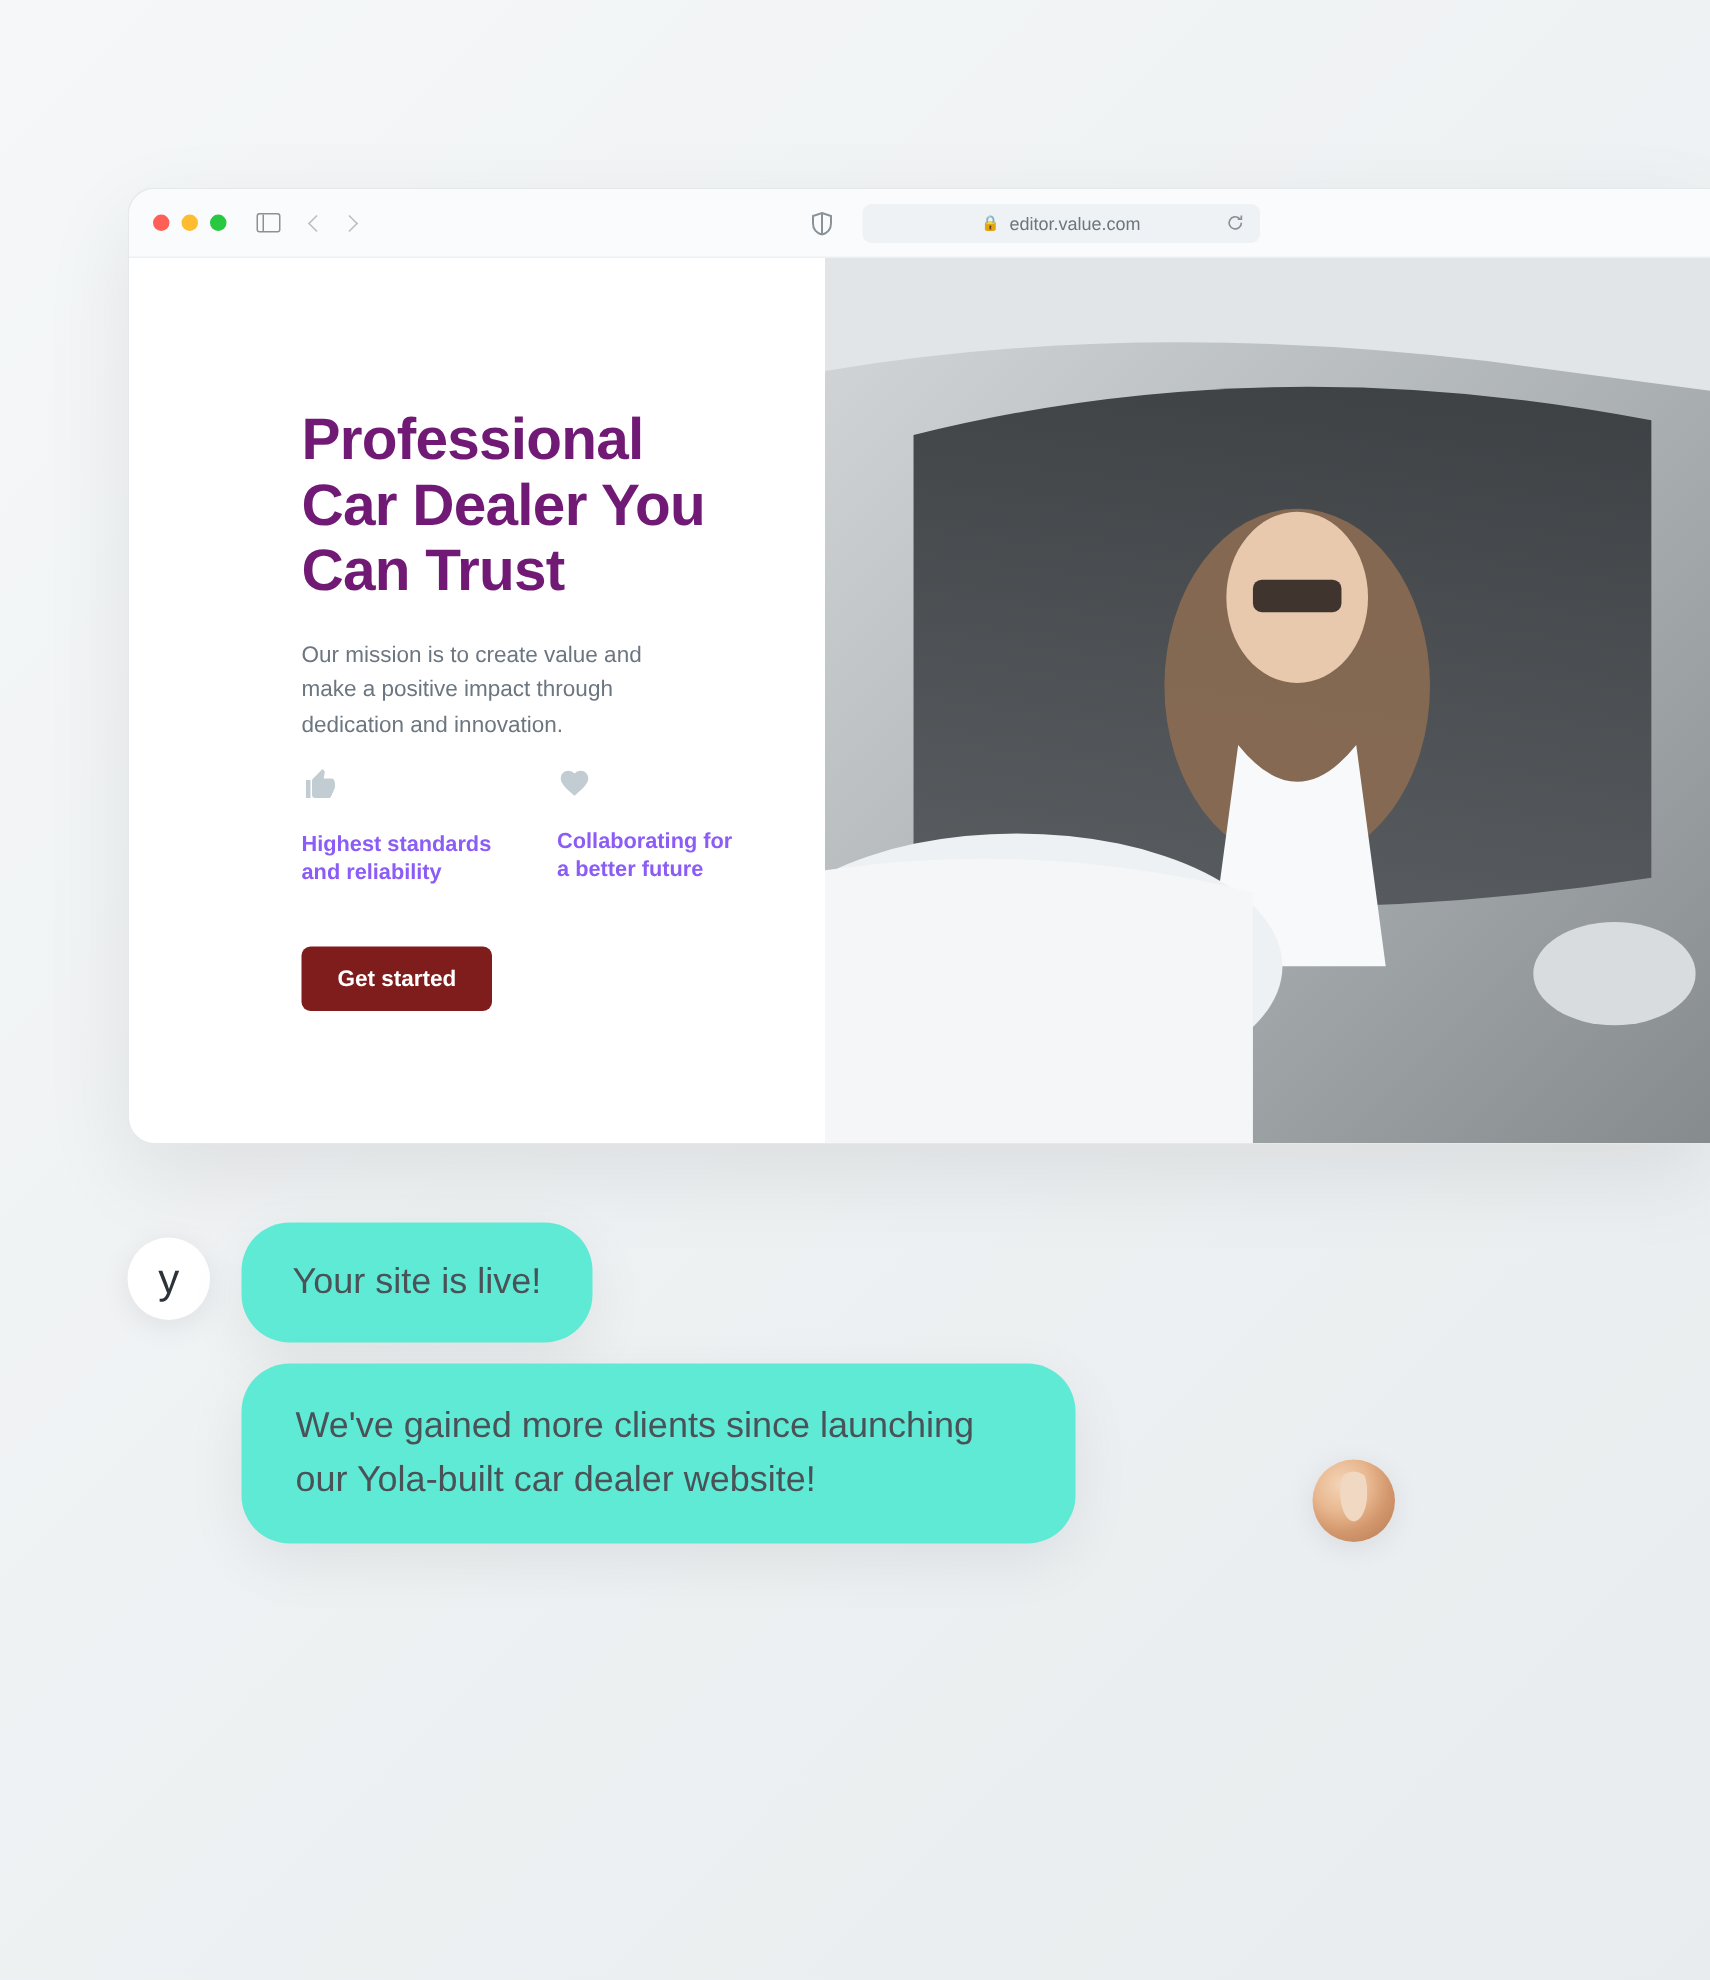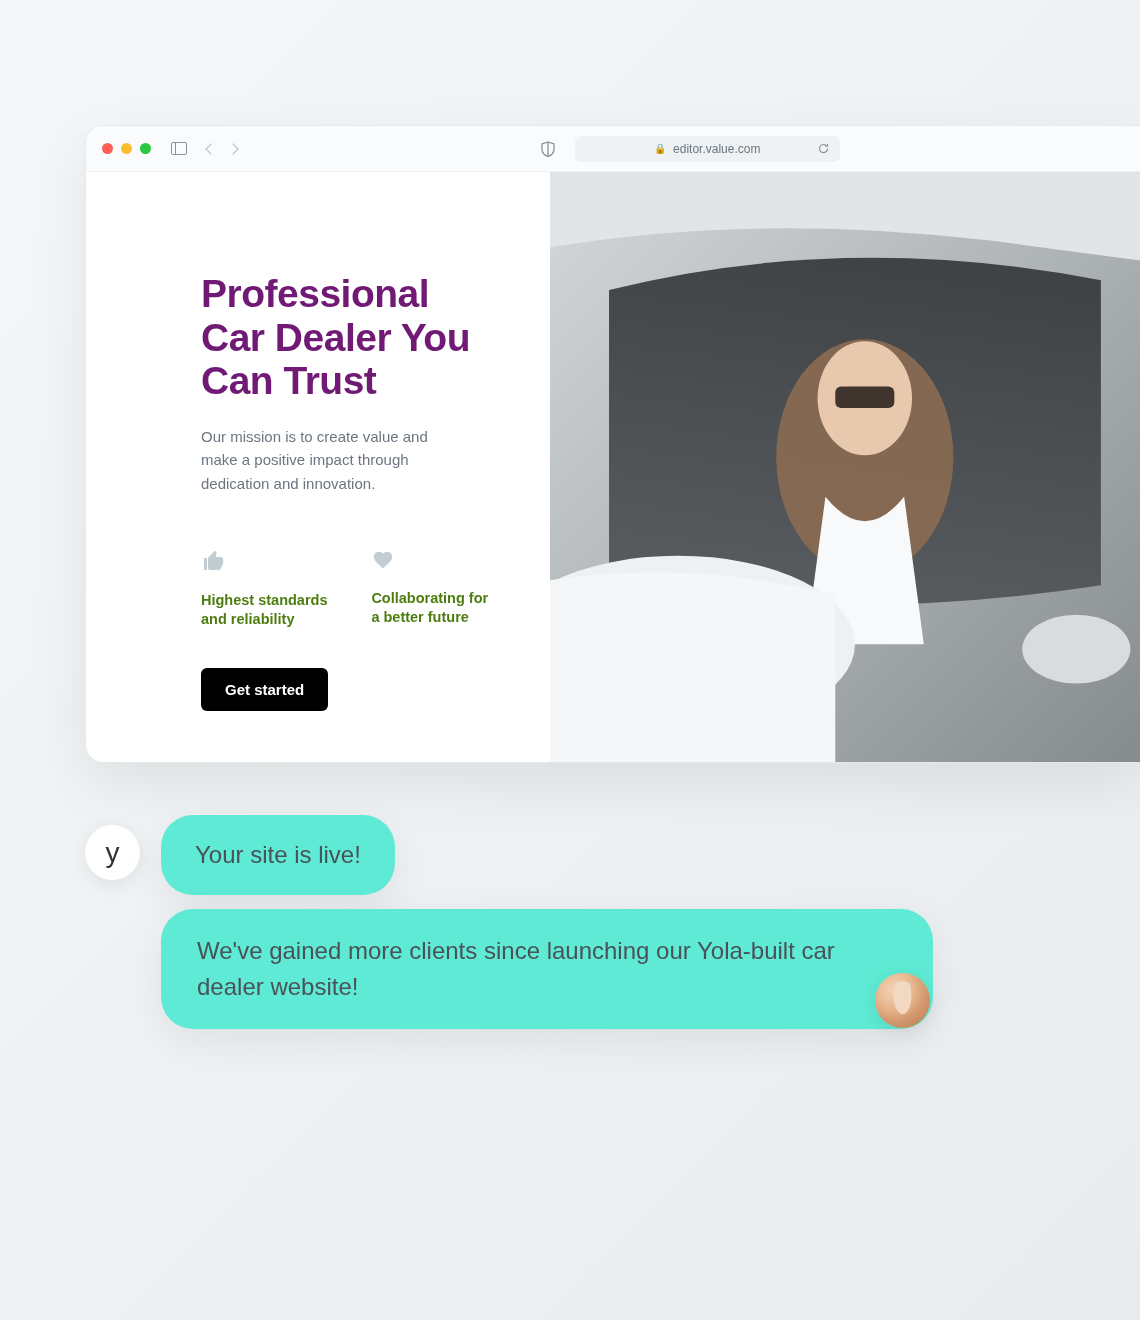--- a/index.html
+++ b/index.html
@@ -71,29 +71,29 @@
       font-weight: 800;
       line-height: 1.12;
       letter-spacing: -0.5px;
       color: #701a75;
       margin-bottom: 22px;
     }
     .hero-sub {
       font-size: 15px;
       line-height: 1.55;
       color: #6c7680;
-      margin-bottom: 54px;
+      margin-bottom: 16px;
       max-width: 260px;
     }
     .features-row { display: flex; gap: 42px; margin-bottom: 38px; }
     .feature { width: 140px; }
     .feature-icon { color: #c2cdd3; margin-bottom: 14px; }
-    .feature-label { font-size: 14.5px; font-weight: 700; line-height: 1.35; color: #4d7c0f; }
+    .feature-label { font-size: 14.5px; font-weight: 700; line-height: 1.35; color: #8b5cf6; }
     .cta-button {
-      background: #000000;
+      background: #7f1d1d;
       color: #fff;
       border: none;
       padding: 13px 24px;
       border-radius: 6px;
       font-size: 15px;
       font-weight: 600;
       cursor: pointer;
     }
     .content-right {
       flex: 1;
@@ -139,21 +139,21 @@
     .bubble-1 {
       position: absolute;
       left: 76px;
       top: 0;
       display: inline-block;
     }
     .bubble-2 {
       position: absolute;
       left: 76px;
       top: 94px;
-      width: 772px;
+      width: 556px;
       padding: 24px 36px;
     }
     .user-avatar {
       position: absolute;
       left: 790px;
       top: 158px;
       width: 55px;
       height: 55px;
       border-radius: 50%;
       background: radial-gradient(circle at 35% 30%, #f4d5b8 0%, #e8b890 35%, #d4986e 60%, #b57a52 100%);

